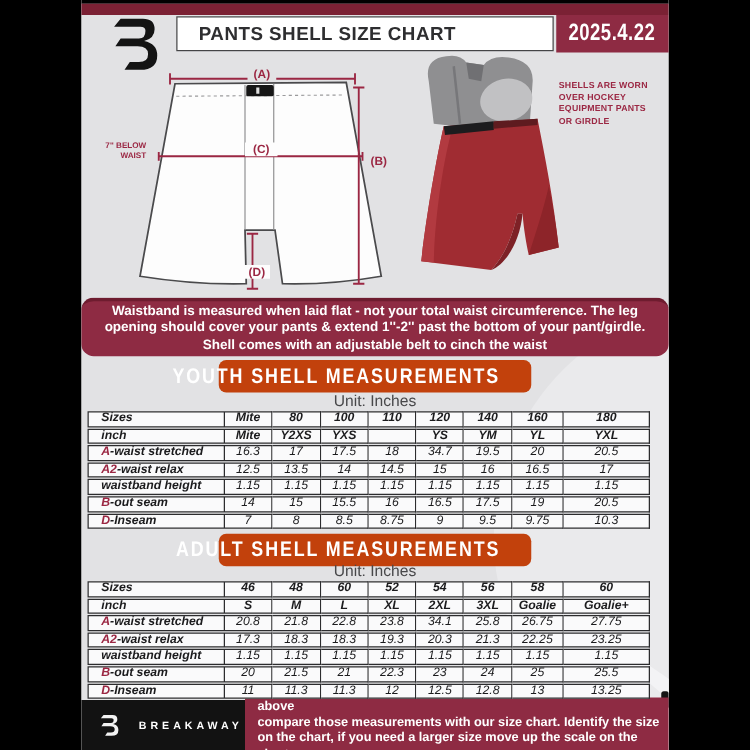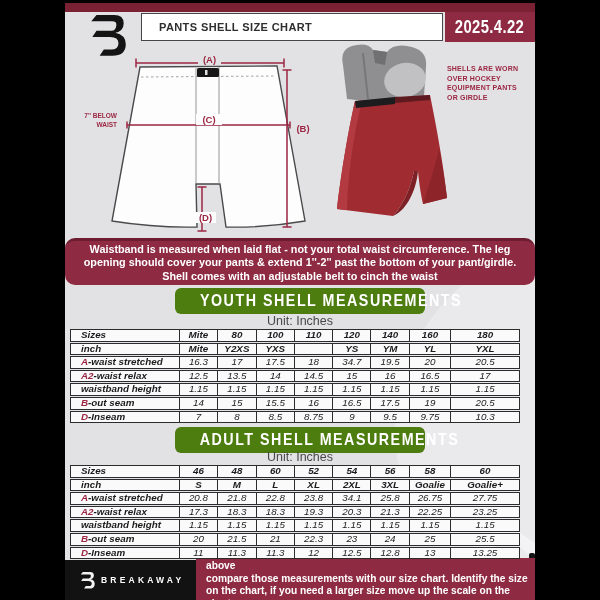--- a/index.html
+++ b/index.html
@@ -12,58 +12,58 @@
   .wm-circle { position:absolute; left:330px; top:240px; width:380px; height:380px; border-radius:50%; background:#eaeaec; }
   .wm-chevron { position:absolute; left:392px; top:524px; width:100px; height:34px; background:#f3f3f5;
     clip-path:polygon(0 100%, 50% 0, 100% 100%, 76% 100%, 50% 34%, 24% 100%); }
 
   
   .top-black { position:absolute; left:0; top:0; width:470px; height:3px; background:#000; }
   .top-strip { position:absolute; left:0; top:3px; width:470px; height:9px; background:#7b2134; }
   .logo-header { position:absolute; left:20px; top:13px; width:46px; height:46px; color:#141414; }
   .title-box { position:absolute; left:76px; top:13px; width:302px; height:28px; background:#fff;
     border:1.2px solid #454547; display:flex; align-items:center; padding-left:17px;
-    font-size:11px; font-weight:600; letter-spacing:.4px; color:#2e2e30; }
+    font-size:15px; font-weight:600; letter-spacing:.4px; color:#2e2e30; }
   .date-box { position:absolute; left:380px; top:12px; width:90px; height:30px; background:#8e2b43;
     display:flex; align-items:center; justify-content:center; }
   .date-box span { color:#fff; font-weight:bold; font-size:19px; letter-spacing:.5px; transform:scaleX(.78); white-space:nowrap; }
 
   
   .diagram-svg { position:absolute; left:18px; top:48px; }
   .photo-svg { position:absolute; left:270px; top:43px; }
   .photo-note { position:absolute; left:382px; top:64px; width:78px; font-size:7px; font-weight:600;
     color:#9b2743; line-height:9.5px; white-space:pre-line; letter-spacing:.2px; }
 
   
   .callout { position:absolute; left:0; top:238px; width:470px; height:47px; background:#8e2b43;
     border-top:3px solid #6e1c2f; display:flex; align-items:center; justify-content:center;border-radius:10px; }
   .callout span { color:#fff; font-weight:bold; font-size:10.8px; line-height:13.6px; text-align:center; white-space:pre-line; }
 
   
-  .black-banner { position:absolute; left:110px; width:250px; height:26px; background:#4d7c0f; border-radius:6px;
-    display:flex; align-items:center; justify-content:flex-start; }
+  .black-banner { position:absolute; left:110px; width:250px; height:26px; background:#c2410c; border-radius:6px;
+    display:flex; align-items:center; justify-content:flex-end; }
   .black-banner span { color:#fff; font-weight:bold; font-size:17px; letter-spacing:1.8px; transform:scaleX(.84); white-space:nowrap; }
   #youth-banner { top:288px; } #adult-banner { top:427px; }
   .unit-label { position:absolute; left:0; width:470px; text-align:center; font-size:12.5px; color:#48484a; }
   #youth-unit { top:314px; } #adult-unit { top:450px; }
 
   
   .size-table-wrap { position:absolute; left:5px; width:450px; z-index:2; }
   #youth-table-wrap { top:328px; } #adult-table-wrap { top:464px; }
   table { width:100%; border-collapse:separate; border-spacing:0 1.6px; table-layout:fixed;font-style:italic; }
   td { background:#fafafb; border:1px solid #2c2c2e; border-left:none; text-align:center;
        font-size:9.8px; line-height:10.6px; height:12.6px; padding:0; color:#1b1b1d; }
   td:first-child { border-left:1px solid #2c2c2e; text-align:left; padding-left:10px; font-weight:bold; }
   tr.hdr td { font-weight:bold; }
   td .pfx { color:#9b2743; }
 
   
   .footer-black { position:absolute; left:0; top:560px; width:131px; height:40px; background:#121212;
     display:flex; align-items:center; padding-left:14px; }
-  .footer-black .brand { color:#fff; font-size:8.5px; font-weight:bold; letter-spacing:3.2px; margin-left:5px; }
+  .footer-black .brand { color:#fff; font-size:8.5px; font-weight:bold; letter-spacing:3.2px; margin-left:15px; }
   .footer-logo { width:17px; height:19px; color:#f2f2f2; flex:0 0 auto; }
   .footer-note { position:absolute; left:131px; top:558px; width:339px; height:42px; background:#8e2b43;
     display:flex; align-items:center; }
   .footer-note span { color:#fff; font-weight:bold; font-size:10.2px; line-height:12.6px; padding-left:10px; white-space:pre-line; }
   .footer-notch { position:absolute; left:464px; top:553px; width:6px; height:14px; background:#151515; border-radius:2px; }
 
   svg text { font-family:"Liberation Sans","DejaVu Sans",sans-serif; }
 </style>
 </head>
 <body>

